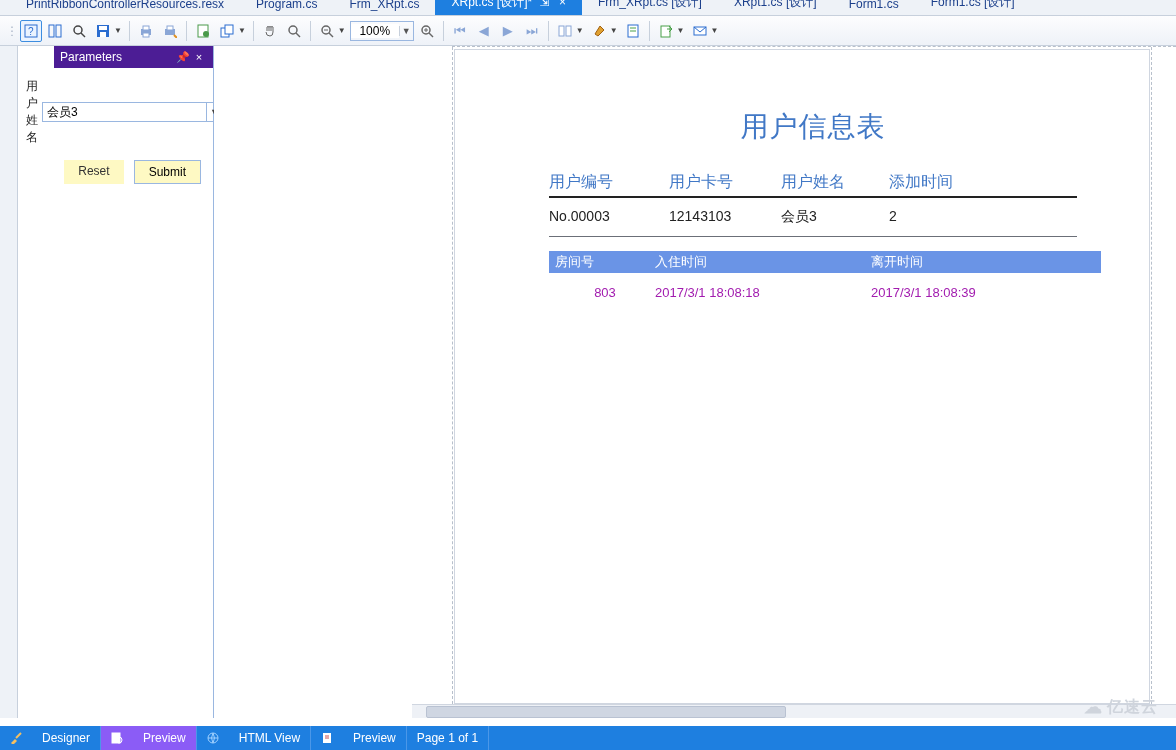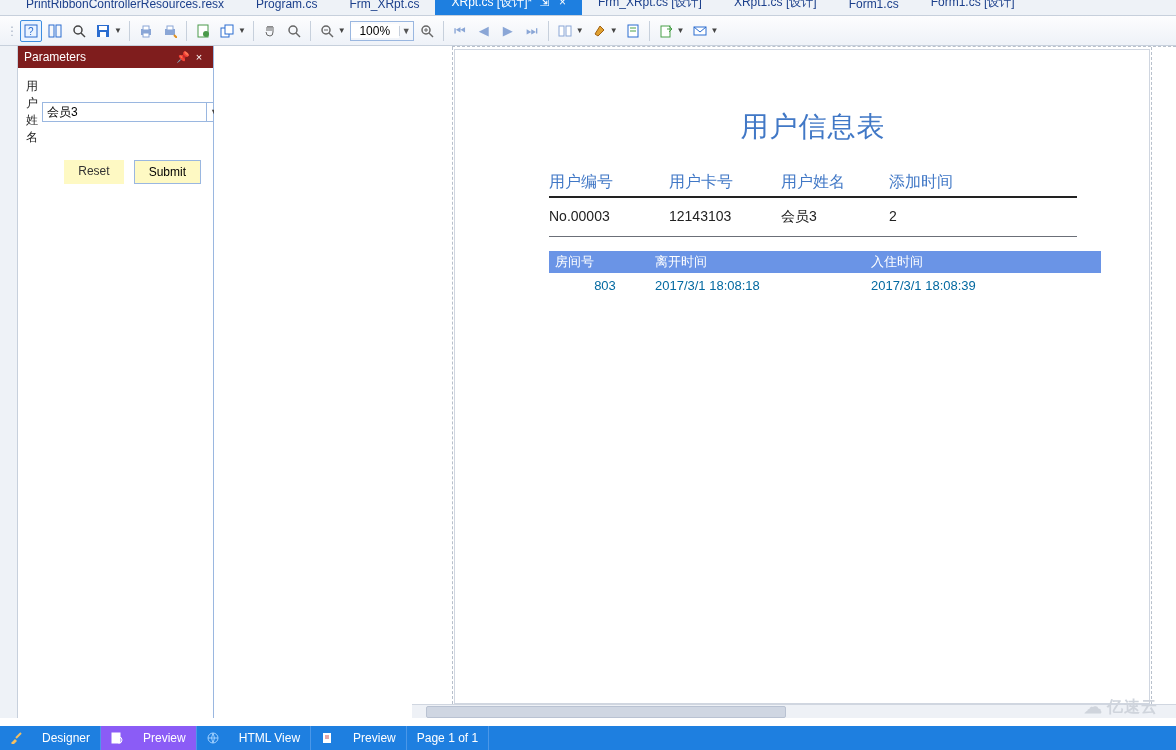--- a/index.html
+++ b/index.html
@@ -13,21 +13,21 @@
 .tbtn { width: 22px; height: 22px; display: flex; align-items: center; justify-content: center; border: 1px solid transparent; border-radius: 2px; cursor: pointer; font-size: 13px; }
 .tbtn.boxed { border: 1px solid #3d8de0; background: #eaf3ff; }
 .tsep { width: 1px; height: 20px; background: #c7d0dc; margin: 0 3px; }
 .zoom-box { display: flex; align-items: center; border: 1px solid #9ab7e0; height: 20px; }
 .zoom-box input { border: none; width: 48px; font-size: 12px; padding: 0 4px; outline: none; text-align: center; }
 .zoom-box .dd { width: 14px; text-align: center; font-size: 9px; color: #555; border-left: 1px solid #c7d0dc; cursor: pointer; }
 .dd-caret { font-size: 8px; color: #444; margin-left: -2px; padding-right: 2px; cursor: pointer; }
 .main { display: flex; height: calc(100% - 24px - 30px - 24px); }
 .side-gutter { width: 18px; background: #eef2f7; border-right: 1px solid #c7d0dc; }
 .param-panel { width: 196px; border-right: 1px solid #9ab7e0; display: flex; flex-direction: column; }
-.param-header { background: #7f1d1d; color: #fff; height: 22px; display: flex; align-items: center; padding: 0 6px; }
+.param-header { background: #4c1d95; color: #fff; height: 22px; display: flex; align-items: center; padding: 0 6px; margin-left: 36px; }
 .param-header .title { flex: 1; }
 .param-header .hbtn { width: 16px; text-align: center; cursor: pointer; font-size: 11px; }
 .param-body { padding: 10px 8px; }
 .prow { display: flex; align-items: center; margin-bottom: 14px; gap: 4px; }
 .prow label { color: #222; }
 .combo { flex: 1; display: flex; border: 1px solid #9ab7e0; height: 20px; }
 .combo input { flex: 1; border: none; font-size: 12px; padding: 0 4px; outline: none; }
 .combo .cb-dd { width: 16px; border-left: 1px solid #9ab7e0; display: flex; align-items: center; justify-content: center; font-size: 9px; cursor: pointer; color: #444; }
 .btnrow { display: flex; justify-content: flex-end; gap: 10px; padding-right: 4px; }
 .pbtn { border: 1px solid #9ab7e0; padding: 4px 14px; background: #fef9c3; cursor: pointer; font-size: 12px; }
@@ -37,21 +37,21 @@
 .page-edge-dash { position: absolute; top: 0; bottom: 0; width: 0; border-left: 1px dashed #b8c0cc; }
 .page-edge-dash.l { left: 0; }
 .page-edge-dash.r { right: 24px; }
 .page { position: absolute; left: 2px; right: 26px; top: 2px; bottom: 0; background: #fff; border: 1px solid #d0d6e0; padding: 58px 72px 20px 94px; }
 .rpt-title { font-size: 28px; color: #4178c6; text-align: center; margin-bottom: 26px; font-weight: 500; letter-spacing: 1px; }
 .hdr-row { display: grid; grid-template-columns: 120px 112px 108px 100px; color: #4178c6; font-size: 16px; font-weight: 400; padding-bottom: 3px; }
 .divider { border-top: 2px solid #222; margin-bottom: 6px; }
 .data-row { display: grid; grid-template-columns: 120px 112px 108px 100px; font-size: 14px; color: #222; padding: 4px 0 6px 0; }
 .divider2 { border-top: 1px solid #6b6f78; margin: 4px 0 14px 0; }
 .sub-hdr { background: #6a94e6; color: #fff; display: grid; grid-template-columns: 100px 216px 220px; font-size: 13px; padding: 2px 6px; width: 552px; }
-.sub-row { display: grid; grid-template-columns: 100px 216px 220px; font-size: 13px; color: #0369a1; padding: 5px 6px; width: 552px; }
+.sub-row { display: grid; grid-template-columns: 100px 216px 220px; font-size: 13px; color: #a21caf; padding: 12px 6px; width: 552px; }
 .sub-row .room { text-align: center; }
 .hscroll { position: absolute; left: 198px; right: 0; bottom: 0; height: 14px; background: #eef1f6; border-top: 1px solid #d0d6e0; }
 .hscroll .thumb { position: absolute; left: 14px; top: 1px; height: 12px; width: 360px; background: #cfd6e2; border: 1px solid #b9c2d2; border-radius: 2px; }
 .status-bar { position: absolute; left: 0; right: 0; bottom: 0; height: 24px; background: #1e7fe0; display: flex; align-items: stretch; }
 .sb-item { display: flex; align-items: center; color: #fff; padding: 0 10px; border-right: 1px solid #4b97e8; cursor: pointer; gap: 20px; white-space: nowrap; }
 .sb-item.active { background: #8b5cf6; }
 .sb-ico { width: 12px; height: 12px; display: inline-block; }
 .watermark { position: absolute; right: 18px; bottom: 32px; font-size: 16px; color: #cfd4dc; font-weight: 600; letter-spacing: 1px; display: flex; align-items: center; gap: 4px; }
 .watermark .wm-ico { font-size: 18px; }
 svg { display: block; }
@@ -246,22 +246,22 @@
         <div class="divider"></div>
         <div class="data-row">
           <span>No.00003</span>
           <span>12143103</span>
           <span>会员3</span>
           <span>2</span>
         </div>
         <div class="divider2"></div>
         <div class="sub-hdr">
           <span>房间号</span>
+          <span>入住时间</span>
           <span>离开时间</span>
-          <span>入住时间</span>
         </div>
         <div class="sub-row">
           <span class="room">803</span>
           <span>2017/3/1 18:08:18</span>
           <span>2017/3/1 18:08:39</span>
         </div>
       </div>
     </div>
     <div class="hscroll">
       <div class="thumb"></div>

